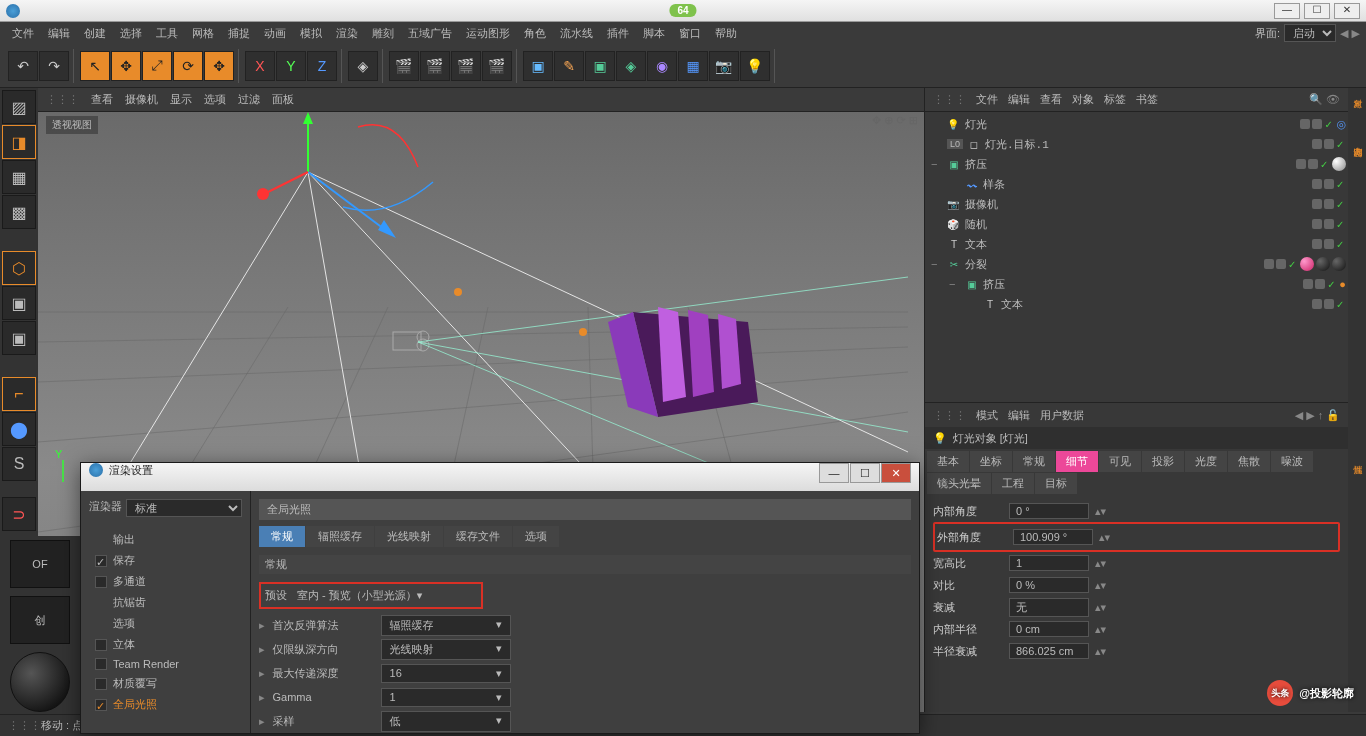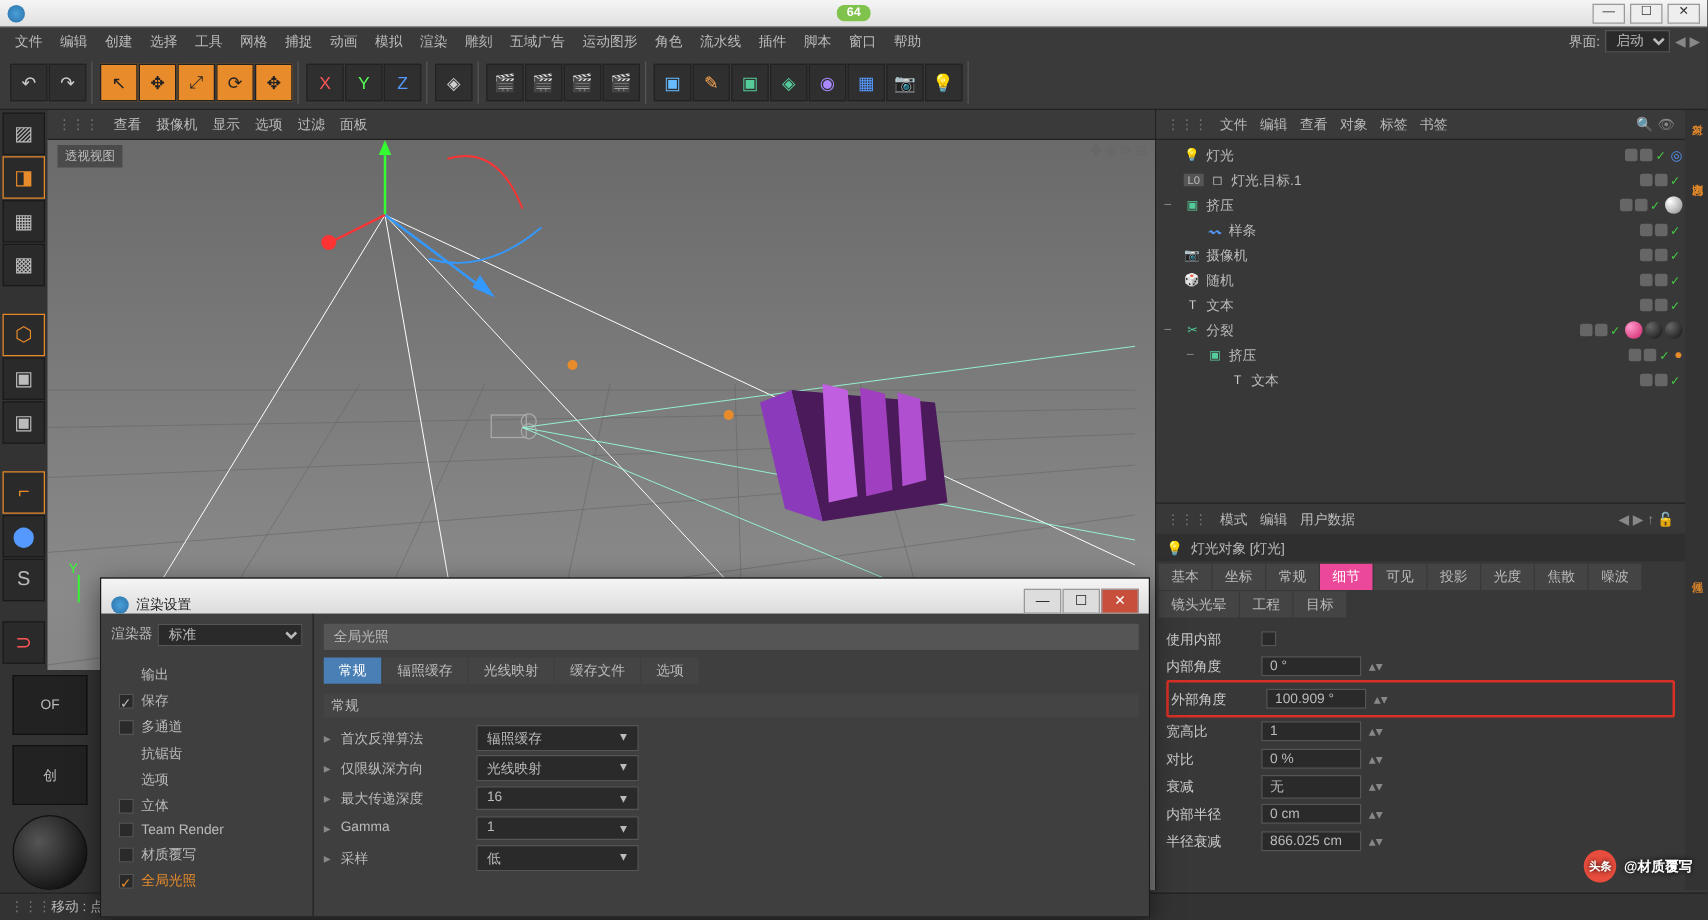--- a/index.html
+++ b/index.html
@@ -28,21 +28,21 @@
 .viewport { flex: 1; background: linear-gradient(180deg, #6a6a6a 0%, #8a8a8a 60%, #7a7a7a 100%); position: relative; overflow: hidden; }
 .viewport svg { position: absolute; top: 0; left: 0; }
 .right-panels { width: 442px; background: #383838; display: flex; }
 .obj-panel { flex: 1; display: flex; flex-direction: column; border-left: 1px solid #222; }
 .obj-tabs { height: 24px; background: #3a3a3a; display: flex; align-items: center; gap: 10px; padding: 0 8px; border-bottom: 1px solid #222; }
 .obj-tree { flex: 0 0 290px; background: #383838; overflow: auto; padding: 2px; }
 .tree-row { display: flex; align-items: center; height: 20px; gap: 4px; padding-left: 4px; }
 .tree-row .indent { width: 14px; }
 .tree-row .toggle { width: 12px; cursor: pointer; color: #888; }
 .tree-row .ico { width: 14px; height: 14px; display: inline-flex; align-items: center; justify-content: center; font-size: 10px; }
-.tree-row .name { flex: 0 0 auto; min-width: 60px; cursor: pointer; }
+.tree-row .name { flex: 0 0 auto; min-width: 60px; cursor: pointer; font-family: Liberation Mono, monospace; }
 .tree-row .dots { margin-left: auto; display: flex; gap: 2px; align-items: center; }
 .dot { width: 10px; height: 10px; border-radius: 2px; } .dot.gray { background: #666; }
 .dot.check { color: #4c4; font-size: 10px; }
 .sphere { width: 14px; height: 14px; border-radius: 50%; background: radial-gradient(circle at 30% 30%, #fff, #888); display: inline-block; }
 .sphere.pink { background: radial-gradient(circle at 30% 30%, #f9c, #c26); }
 .sphere.dark { background: radial-gradient(circle at 30% 30%, #666, #111); }
 .attr-panel { border-top: 1px solid #222; background: #383838; }
 .attr-tabs { height: 24px; display: flex; align-items: center; gap: 10px; padding: 0 8px; }
 .attr-title { height: 22px; background: #2f2f2f; padding: 3px 8px; display: flex; align-items: center; gap: 6px; }
 .attr-subtabs { display: flex; flex-wrap: wrap; gap: 1px; padding: 2px; }
@@ -51,21 +51,21 @@
 .attr-body { padding: 4px 8px; }
 .attr-row { display: flex; align-items: center; height: 22px; gap: 6px; }
 .attr-row .lbl { width: 70px; text-align: left; color: #ccc; }
 .attr-row .val { background: #2a2a2a; border: 1px solid #555; padding: 1px 6px; min-width: 80px; display: flex; align-items: center; }
 .attr-row .spin { width: 14px; color: #888; }
 .highlight-box { border: 2px solid #d93025; border-radius: 2px; padding: 2px; }
 .bottom-left { position: absolute; left: 0; bottom: 0; width: 80px; height: 200px; background: #333; display: flex; flex-direction: column; }
 .bottom-left .thumb { width: 60px; height: 48px; background: #222; margin: 4px auto; border: 1px solid #111; display: flex; align-items: center; justify-content: center; font-size: 9px; }
 .bottom-bar { position: absolute; bottom: 0; left: 0; right: 0; height: 22px; background: #333; border-top: 1px solid #222; display: flex; align-items: center; padding: 0 8px; font-size: 10px; }
 .render-dialog { position: absolute; left: 80px; top: 462px; width: 840px; height: 272px; background: #3f3f3f; border: 1px solid #1a1a1a; box-shadow: 0 4px 20px rgba(0,0,0,0.5); z-index: 100; }
-.render-dialog .dlg-title { height: 28px; background: linear-gradient(#f5f5f5,#dcdcdc); color: #222; display: flex; align-items: flex-end; padding: 0 8px; }
+.render-dialog .dlg-title { height: 28px; background: linear-gradient(#f5f5f5,#dcdcdc); color: #222; display: flex; align-items: flex-start; padding: 0 8px; }
 .render-dialog .dlg-title .win-btns { margin-left: auto; display: flex; gap: 1px; }
 .render-dialog .dlg-title .wb { width: 30px; height: 20px; background: #ddd; border: 1px solid #999; text-align: center; line-height: 18px; cursor: pointer; }
 .render-dialog .dlg-title .wb.close { background: #c94f3d; color: #fff; }
 .render-dialog .dlg-body { display: flex; height: calc(100% - 28px); background: #3f3f3f; }
 .render-dialog .dlg-left { width: 170px; padding: 8px; border-right: 1px solid #222; }
 .render-dialog .dlg-left .rdr-row { display: flex; align-items: flex-start; height: 22px; gap: 4px; }
 .render-dialog .dlg-left select { background: #2a2a2a; color: #bbb; border: 1px solid #555; padding: 1px 4px; flex: 1; }
 .render-dialog .dlg-left .cat { padding: 3px 6px; cursor: pointer; display: flex; align-items: center; gap: 6px; }
 .render-dialog .dlg-left .cat.active { color: #e88b2a; }
 .render-dialog .dlg-left .cat .cb { width: 12px; height: 12px; background: #2a2a2a; border: 1px solid #555; }
@@ -402,24 +402,20 @@
             <div class="st">投影</div>
             <div class="st">光度</div>
             <div class="st">焦散</div>
             <div class="st">噪波</div>
             <div class="st">镜头光晕</div>
             <div class="st">工程</div>
             <div class="st">目标</div>
           </div>
         <div class="attr-body" id="attr-body">
             <div class="attr-row">
-              <span class="lbl">使用内部</span>
-              <span style="width:12px;height:12px;background:#2a2a2a;border:1px solid #555"></span>
-            </div>
-            <div class="attr-row">
               <span class="lbl">内部角度</span>
               <span class="val">0 °</span>
               <span class="spin">▴▾</span>
             </div>
             <div class="highlight-box">
               <div class="attr-row">
                 <span class="lbl">外部角度</span>
                 <span class="val">100.909 °</span>
                 <span class="spin">▴▾</span>
               </div>
@@ -530,20 +526,26 @@
     <div class="dlg-right">
       <div class="sec-title">全局光照</div>
       <div class="tab-row" id="render-tabs">
           <div class="t active">常规</div>
           <div class="t">辐照缓存</div>
           <div class="t">光线映射</div>
           <div class="t">缓存文件</div>
           <div class="t">选项</div>
         </div>
       <div style="background:#444;padding:2px 6px;margin-bottom:4px">常规</div>
+      <div class="preset-highlight">
+        <span>预设</span>
+        <div class="psel" style="min-width:180px">
+          <span>室内 - 预览（小型光源）</span><span>▾</span>
+        </div>
+      </div>
       <div id="render-props">
           <div class="prop-row">
             <span style="color:#888">▸</span>
             <span class="plbl">首次反弹算法</span>
             <div class="psel">
               <span>辐照缓存</span>
               <span>▾</span>
             </div>
           </div>
           <div class="prop-row">
@@ -585,14 +587,14 @@
 
 <div class="bottom-bar">
   <span style="color:#777">⋮⋮⋮ </span>
   <span>移动 : 点击</span>
 </div>
 
 <div class="watermark">
   <div class="wico">
       <span style="font-size:9px">头条</span>
     </div>
-  <span>@材质覆写</span>
+  <span>@投影轮廓</span>
 </div>
 
 </body></html>

